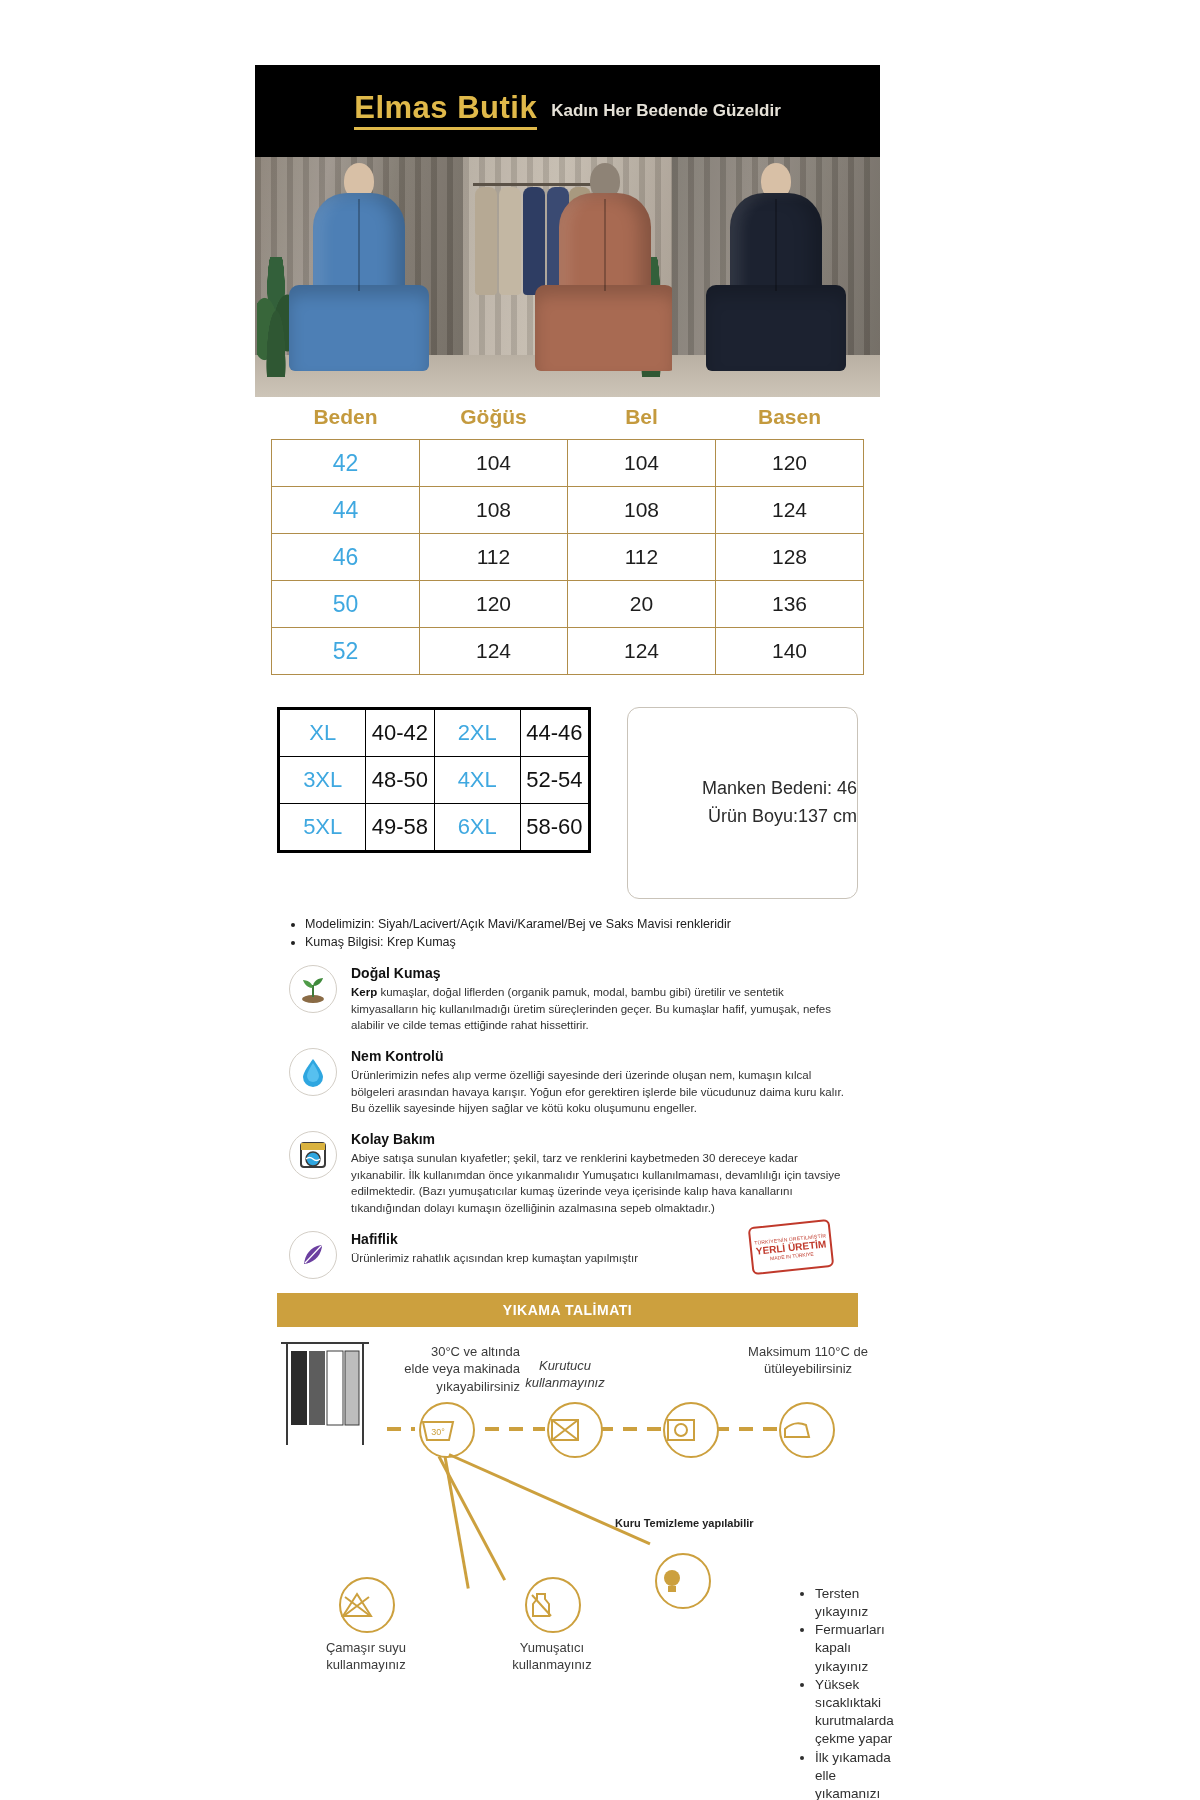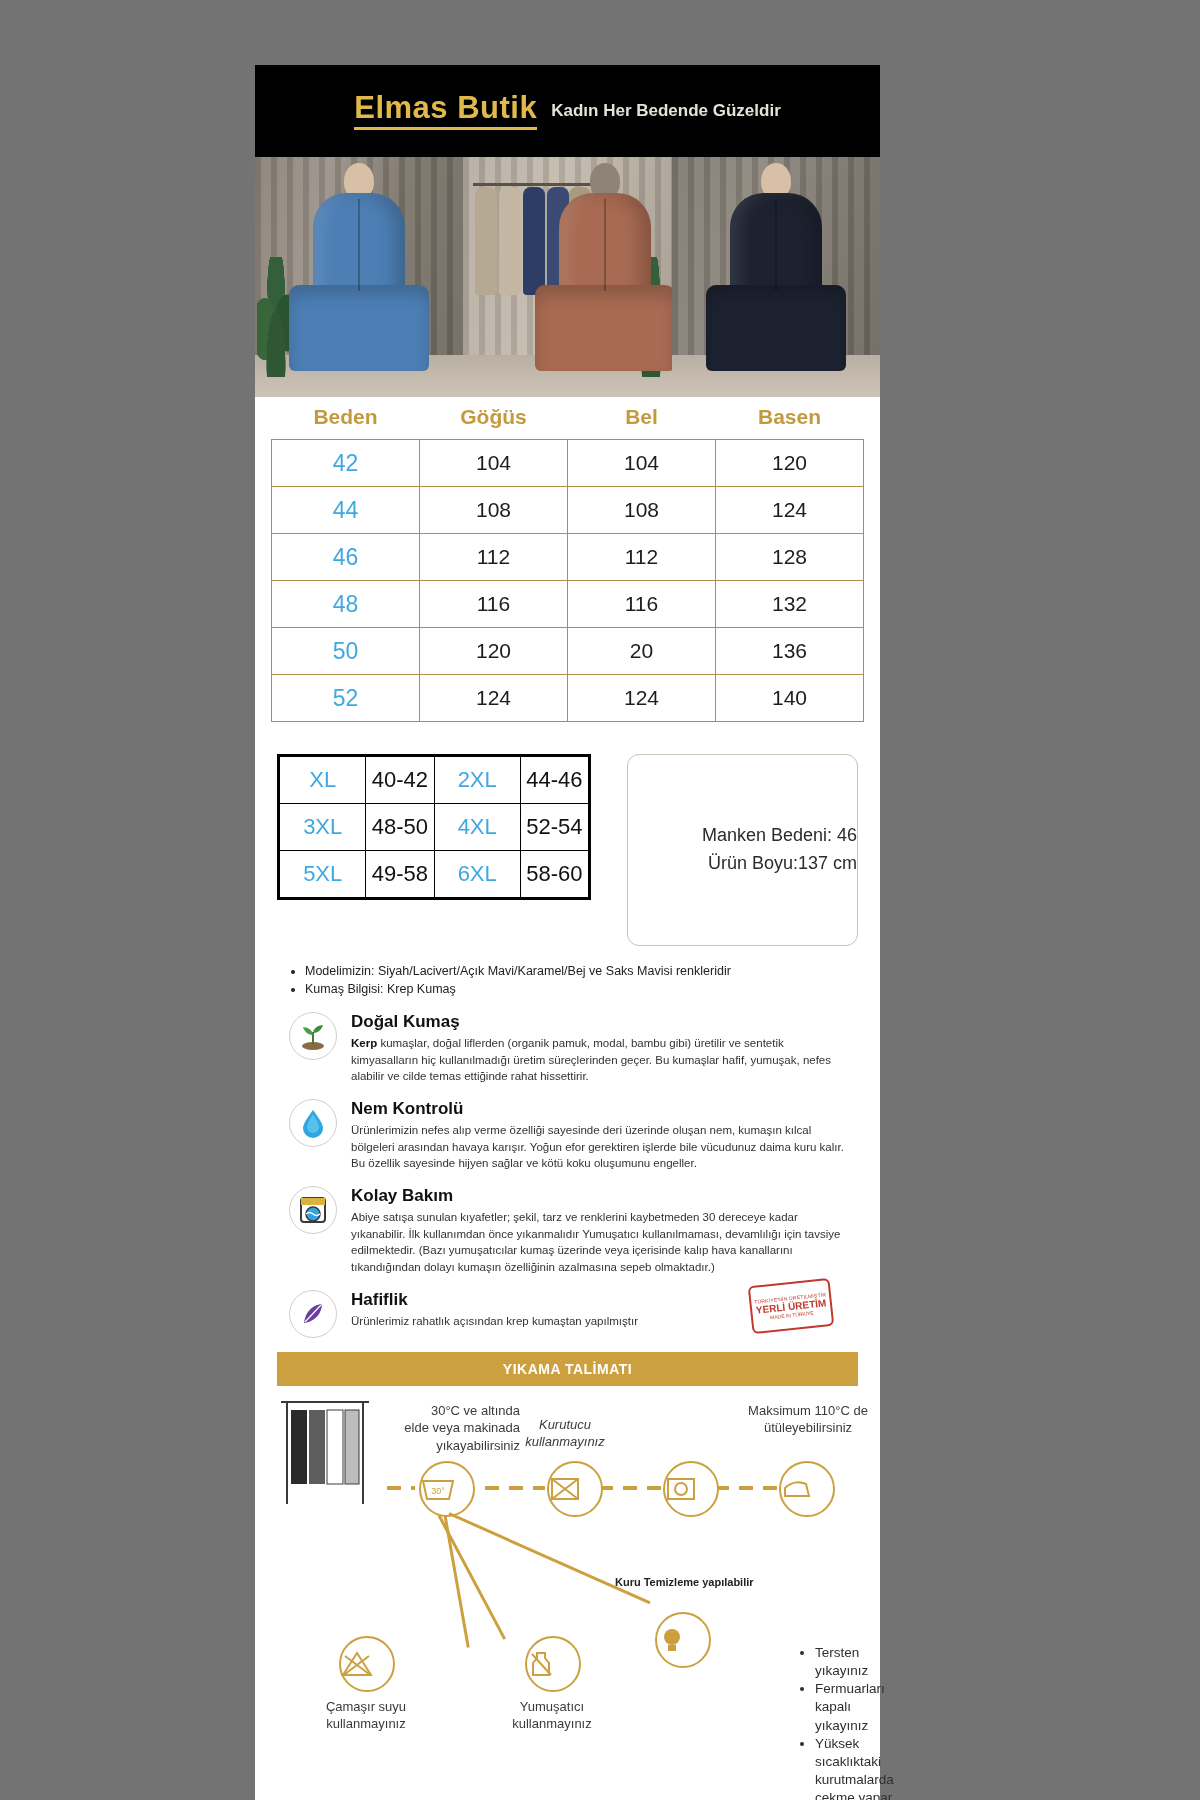--- a/index.html
+++ b/index.html
@@ -5,21 +5,21 @@
   html, body {
     margin: 0;
     padding: 0;
     background: #e8e4e0;
     font-family: "Liberation Sans", sans-serif;
   }
   .page {
     position: relative;
     width: 1200px;
     height: 1800px;
-    background: #737373;
+    background: #ffffff;
     overflow: hidden;
   }
   .sheet {
     position: absolute;
     left: 255px;
     top: 65px;
     width: 625px;
     background: #ffffff;
     box-shadow: 0 0 0 0 rgba(0,0,0,0);
   }
@@ -232,21 +232,21 @@
   .fi {
     flex: 0 0 46px;
     width: 46px; height: 46px;
     border-radius: 50%;
     border: 1px solid #d3cec6;
     display: flex; align-items: center; justify-content: center;
     background: #fff;
     overflow: hidden;
   }
   .ftxt { flex: 1; }
-  .ftitle { font-size: 17px; font-weight: bold; color: #111; margin-bottom: 3px; }
+  .ftitle { font-size: 14px; font-weight: bold; color: #111; margin-bottom: 3px; }
   .fbody { font-size: 11.5px; color: #333; line-height: 1.45; }
   .fbody b { color: #111; }
 
   .badge {
     position: absolute;
     right: 48px;
     bottom: 6px;
     width: 82px; height: 52px;
     display:flex; align-items:center; justify-content:center;
   }
@@ -389,26 +389,20 @@
             <td>108</td>
             <td>124</td>
           </tr>
           <tr>
             <td class="sz">46</td>
             <td>112</td>
             <td>112</td>
             <td>128</td>
           </tr>
           <tr>
-            <td class="sz">48</td>
-            <td>116</td>
-            <td>116</td>
-            <td>132</td>
-          </tr>
-          <tr>
             <td class="sz">50</td>
             <td>120</td>
             <td>20</td>
             <td>136</td>
           </tr>
           <tr>
             <td class="sz">52</td>
             <td>124</td>
             <td>124</td>
             <td>140</td>

